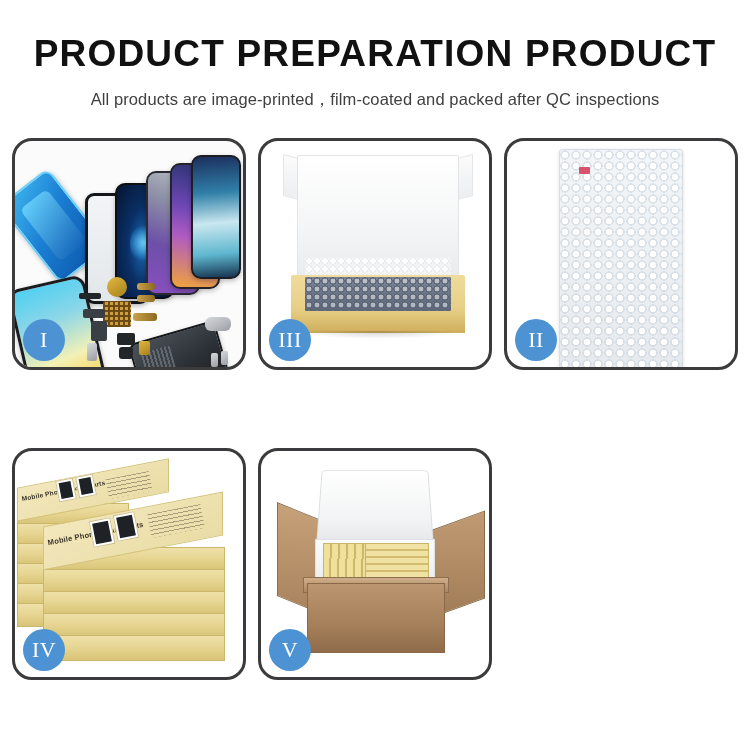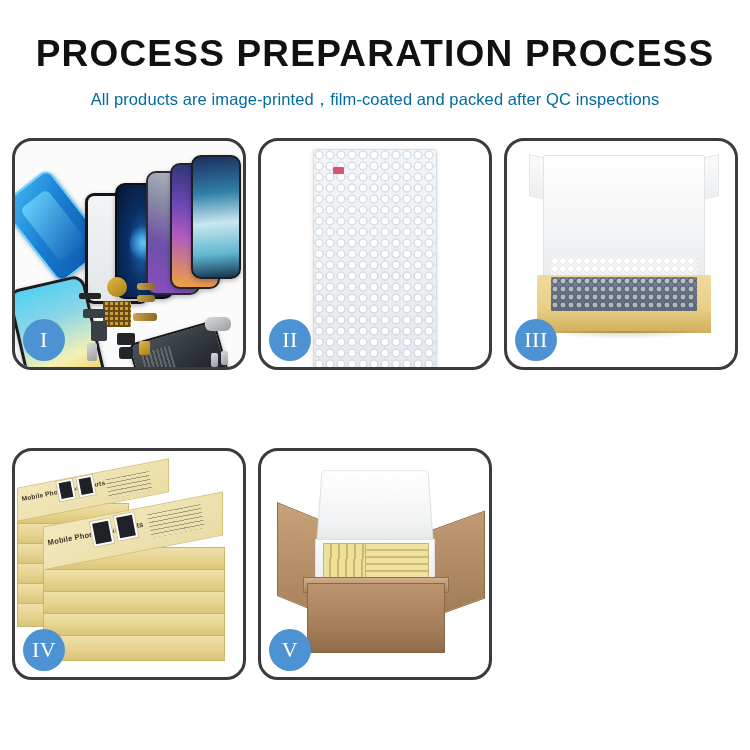--- a/index.html
+++ b/index.html
@@ -37,21 +37,21 @@
     letter-spacing: 1.2px;
     color: #111111;
     line-height: 1.1;
     margin: 0;
     white-space: nowrap;
   }
   .sub-title {
     font-family: "Liberation Sans", sans-serif;
     font-size: 16.5px;
     font-weight: 400;
-    color: #0369a1;
+    color: #404040;
     margin: 14px 0 0 0;
     letter-spacing: 0.1px;
     white-space: nowrap;
   }
 
   
   .grid {
     position: absolute;
     top: 138px;
     left: 12px;
@@ -400,21 +400,21 @@
     position: absolute; left: 46px; top: 152px; width: 22px; height: 22px;
     background: #a8845f; transform: skewY(12deg); opacity:.8;
   }
 </style>
 </head>
 <body>
 
 <div class="page">
 
   <div class="header">
-    <h1 class="main-title">PROCESS PREPARATION PROCESS</h1>
+    <h1 class="main-title">PRODUCT PREPARATION PRODUCT</h1>
     <p class="sub-title">All products are image-printed，film-coated and packed after QC inspections</p>
   </div>
 
   <div class="grid">
 
     <div class="panel p1">
       <div class="panel-inner">
         <div class="scene">
           <div class="phone ph-a"></div>
           <div class="phone ph-b"></div>
@@ -438,47 +438,47 @@
           <div class="chip silver" style="left:72px; top:202px; width:10px; height:18px;"></div>
           <div class="chip gold" style="left:124px; top:200px; width:11px; height:14px;"></div>
           <div class="chip silver" style="left:196px; top:212px; width:7px; height:14px;"></div>
           <div class="chip silver" style="left:206px; top:210px; width:7px; height:14px;"></div>
           <div class="chip silver" style="left:190px; top:176px; width:26px; height:14px; border-radius:6px;"></div>
         </div>
         <div class="badge">I</div>
       </div>
     </div>
 
-    <div class="panel p2">
-      <div class="panel-inner">
-        <div class="lcd"></div>
-        <div class="flexcable"></div>
-        <div class="connector-row"></div>
-        <div class="conn-gold" style="left:72px; top:190px;"></div>
-        <div class="conn-gold" style="left:140px; top:190px;"></div>
-        <div class="redtab"></div>
-        <div class="bubblebag"></div>
-        <div class="badge">II</div>
-      </div>
-    </div>
-
     <div class="panel p3">
       <div class="panel-inner">
         <div class="lid-flapL"></div>
         <div class="lid-flapR"></div>
         <div class="lid-back"></div>
         <div class="foam-inner"></div>
         <div class="tray"></div>
         <div class="tray-bubble"></div>
         <div class="tray-front"></div>
         <div class="tray-shadow"></div>
         <div class="badge">III</div>
       </div>
     </div>
 
+    <div class="panel p2">
+      <div class="panel-inner">
+        <div class="lcd"></div>
+        <div class="flexcable"></div>
+        <div class="connector-row"></div>
+        <div class="conn-gold" style="left:72px; top:190px;"></div>
+        <div class="conn-gold" style="left:140px; top:190px;"></div>
+        <div class="redtab"></div>
+        <div class="bubblebag"></div>
+        <div class="badge">II</div>
+      </div>
+    </div>
+
     <div class="panel p4">
       <div class="panel-inner">
         <div class="stack">
 
           <div class="kbox" style="left:2px; top:52px; width:110px; height:20px;"></div>
           <div class="kbox" style="left:2px; top:72px; width:110px; height:20px;"></div>
           <div class="kbox" style="left:2px; top:92px; width:110px; height:20px;"></div>
           <div class="kbox" style="left:2px; top:112px; width:110px; height:20px;"></div>
           <div class="kbox" style="left:2px; top:132px; width:110px; height:20px;"></div>
           <div class="kbox" style="left:2px; top:152px; width:110px; height:22px;"></div>

